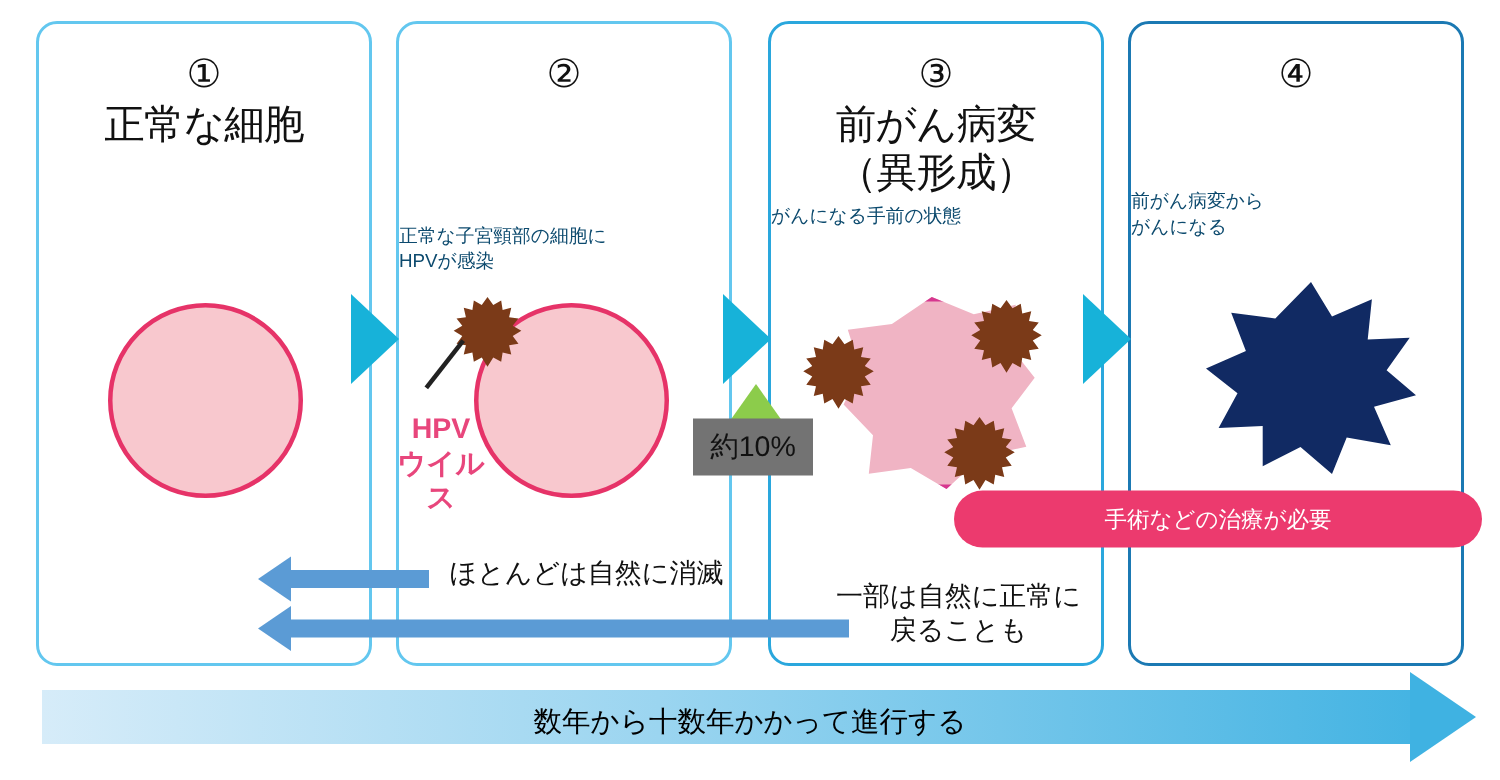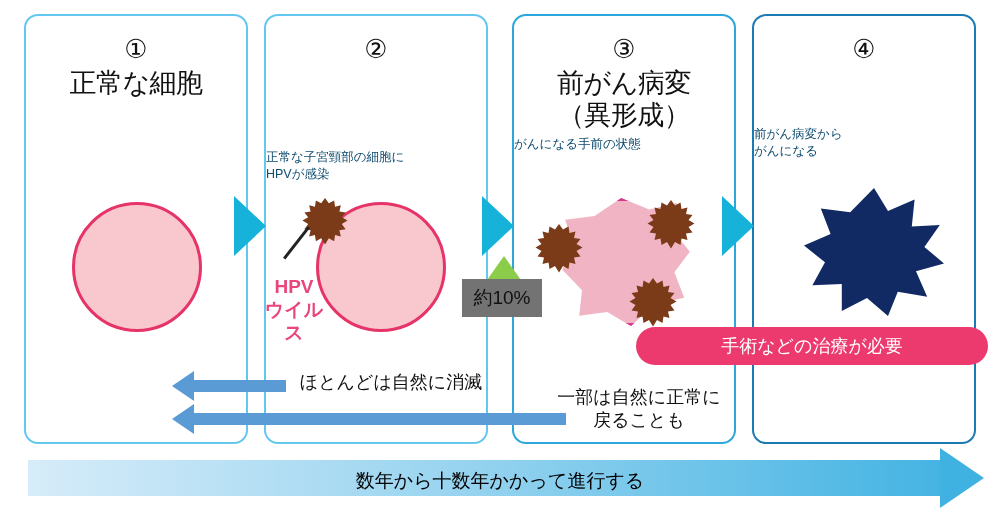--- a/index.html
+++ b/index.html
@@ -151,21 +151,21 @@
   
   .pill-pink {
     position: absolute;
     background: #ec争;
     background: #ec3a6e;
     border-radius: 999px;
     display: flex;
     align-items: center;
     justify-content: center;
     color: #ffffff;
-    font-size: 18px;
+    font-size: 15px;
   }
 
   
   .back-arrow-shaft {
     position: absolute;
     background: #5b9bd5;
   }
   .back-arrow-head {
     position: absolute;
     width: 0;

